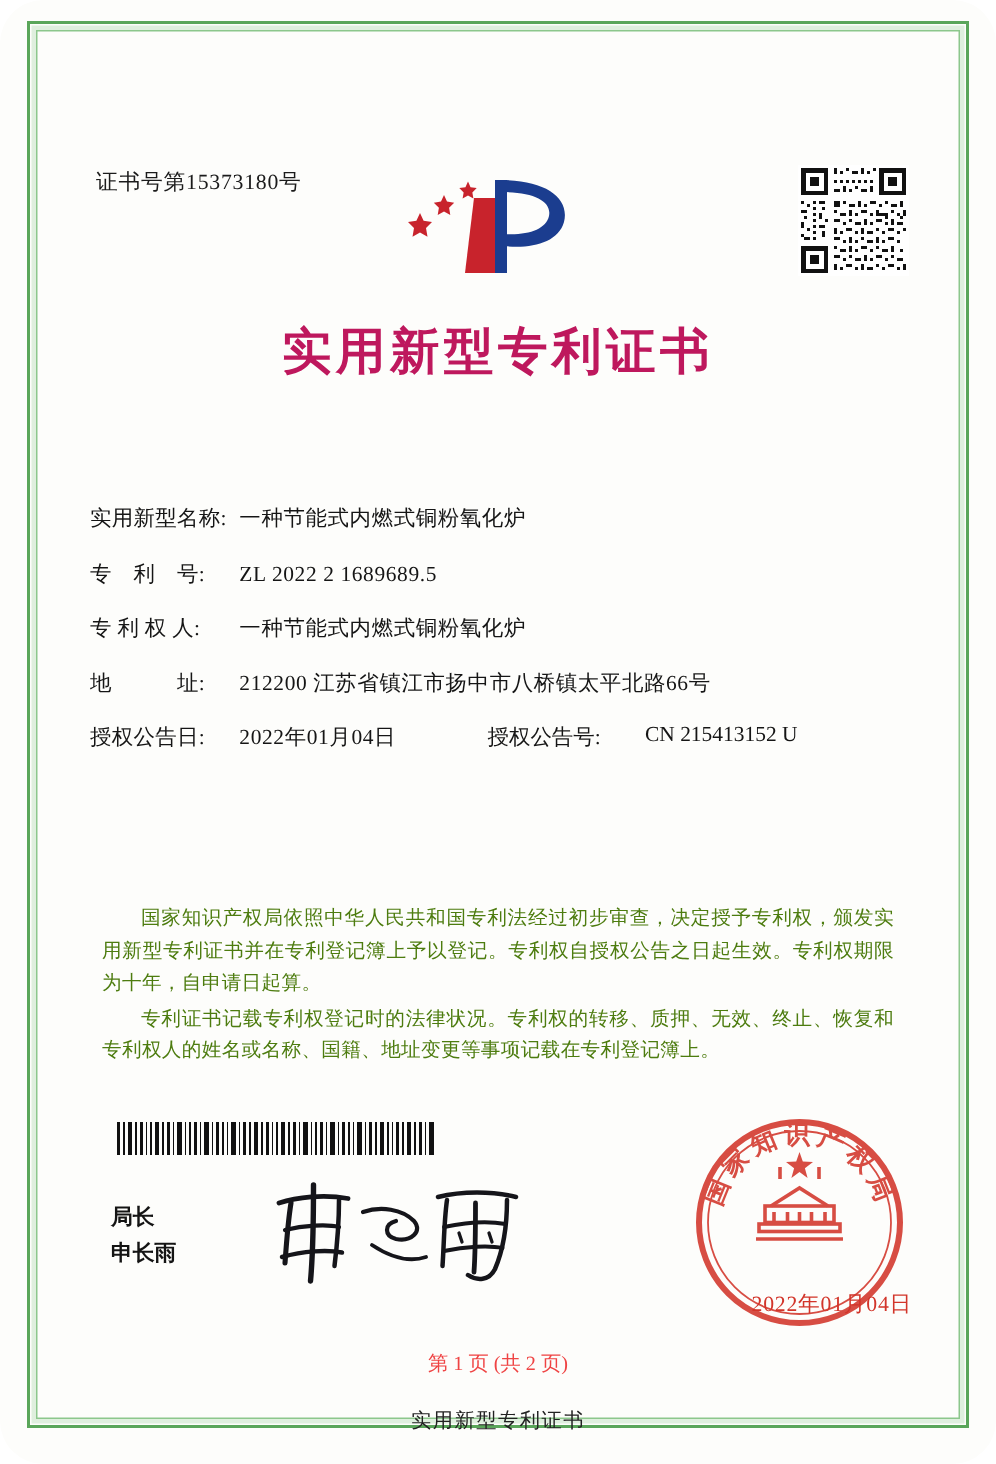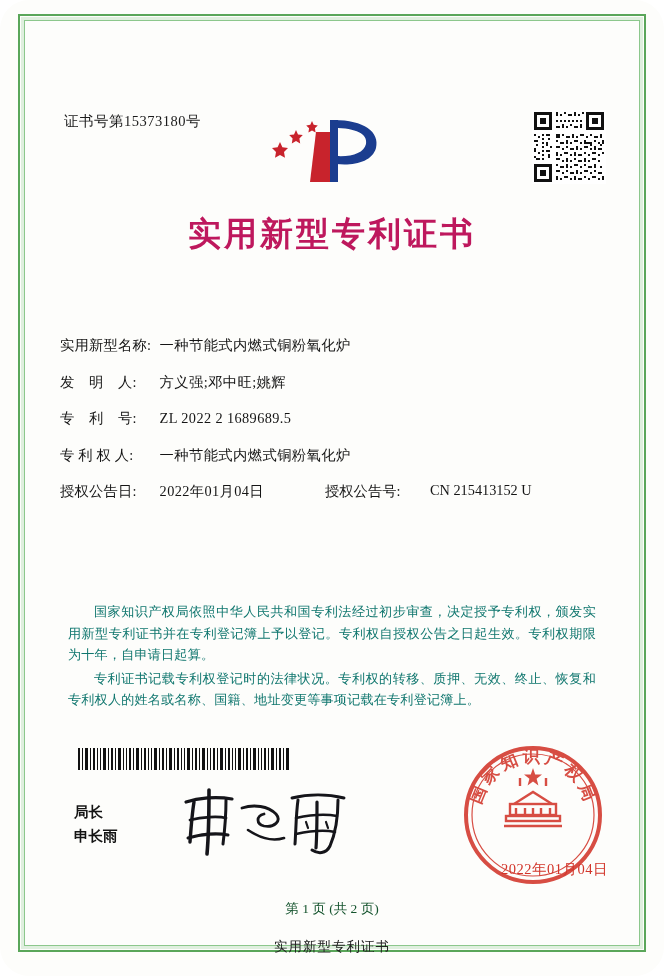--- a/index.html
+++ b/index.html
@@ -118,21 +118,21 @@
     font-family: Liberation Serif, serif;
   }
 
   
   .body-text {
     position: absolute;
     left: 68px; top: 601px;
     width: 528px;
     font-size: 13.1px;
     line-height: 21.5px;
-    color: #0f766e;
+    color: #4d7c0f;
     text-align: justify;
   }
   .body-text p {
     margin: 0 0 2px 0;
     text-indent: 26px;
     letter-spacing: 0.2px;
   }
 
   
   .barcode {
@@ -173,21 +173,21 @@
     white-space: nowrap;
   }
 
   
   .page-no {
     position: absolute;
     left: 0; top: 900px;
     width: 664px;
     text-align: center;
     font-size: 13.5px;
-    color: #14532d;
+    color: #ef4444;
   }
   .footer-note {
     position: absolute;
     left: 0; top: 938px;
     width: 664px;
     text-align: center;
     font-size: 13.5px;
     color: #222;
     letter-spacing: 1px;
   }
@@ -255,30 +255,30 @@
   </div>
 
   <div class="doc-title">实用新型专利证书</div>
 
   <div class="fields">
     <div class="field-row">
       <span class="field-label">实用新型名称:</span>
       <span class="field-value">一种节能式内燃式铜粉氧化炉</span>
     </div>
     <div class="field-row">
-      <span class="field-label">发　明　人:</span>
-      <span class="field-value">方义强;邓中旺;姚辉</span>
-    </div>
-    <div class="field-row">
       <span class="field-label">专　利　号:</span>
       <span class="field-value">ZL 2022 2 1689689.5</span>
     </div>
     <div class="field-row">
       <span class="field-label">专 利 权 人:</span>
       <span class="field-value">一种节能式内燃式铜粉氧化炉</span>
+    </div>
+    <div class="field-row">
+      <span class="field-label">地　　　址:</span>
+      <span class="field-value">212200 江苏省镇江市扬中市八桥镇太平北路66号</span>
     </div>
     <div class="field-row two-col">
       <span class="field-label">授权公告日:</span>
       <span class="field-value">2022年01月04日</span>
       <span class="col2-label">授权公告号:</span>
       <span class="col2-value">CN 215413152 U</span>
     </div>
   </div>
 
   <div class="body-text">

